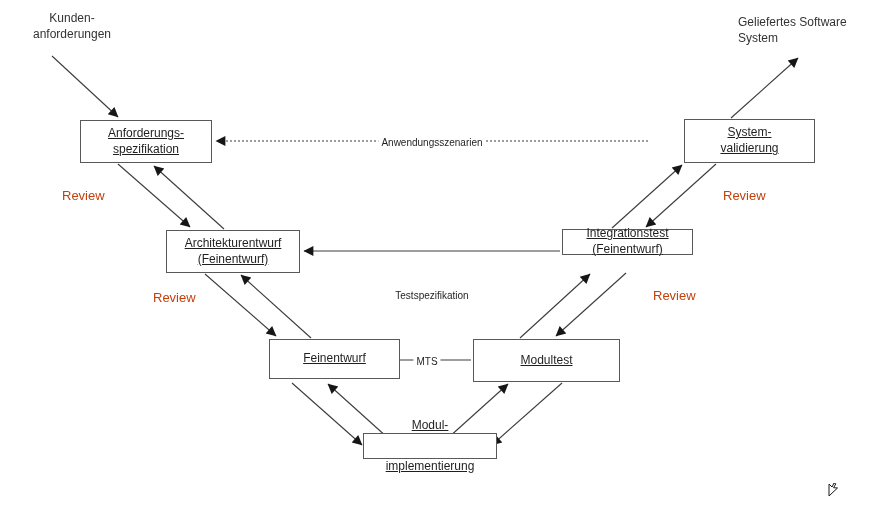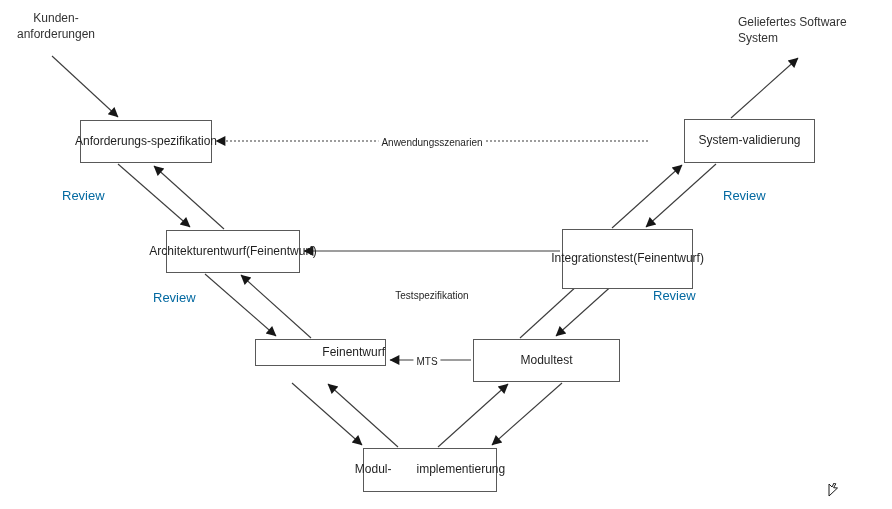--- a/index.html
+++ b/index.html
@@ -3,34 +3,34 @@
 <meta charset="utf-8">
 <style>
   html,body{margin:0;padding:0;background:#fff;}
   .canvas{
     position:relative;width:892px;height:509px;background:#ffffff;
     font-family:"Liberation Sans", sans-serif;overflow:hidden;
   }
   svg.wires{position:absolute;left:0;top:0;width:892px;height:509px;}
   .node{
     position:absolute;background:#ffffff;border:1.5px solid #595959;
-    display:flex;flex-direction:row;align-items:center;justify-content:center;
-    font-size:12px;line-height:1.3;color:#1f1f1f;text-align:center;box-sizing:border-box;
+    display:flex;flex-direction:column;align-items:center;justify-content:center;
+    font-size:12px;line-height:1.3;color:#1f1f1f;text-align:center;box-sizing:border-box;text-decoration:underline;
   }
   #box-requirements-spec     {left:80px;  top:120px; width:132px; height:43px;}
   #box-system-validation     {left:684px; top:119px; width:131px; height:44px;}
   #box-architecture-design   {left:166px; top:230px; width:134px; height:43px;text-align:right;}
-  #box-integration-test      {left:562px; top:229px; width:131px; height:60px;}
-  #box-detailed-design       {left:255px; top:339px; width:131px; height:27px;justify-content:flex-end;}
+  #box-integration-test      {left:562px; top:229px; width:131px; height:26px;}
+  #box-detailed-design       {left:269px; top:339px; width:131px; height:40px;}
   #box-module-test           {left:473px; top:339px; width:147px; height:43px;}
-  #box-module-implementation {left:363px; top:448px; width:134px; height:44px;gap:25px;}
+  #box-module-implementation {left:363px; top:433px; width:134px; height:26px;gap:25px;}
   .floating{position:absolute;color:#333;font-size:12px;line-height:1.35;}
-  #label-customer-requirements{left:4px;  top:10px; width:104px; text-align:center;}
+  #label-customer-requirements{left:20px;  top:10px; width:104px; text-align:center;}
   #label-delivered-system     {left:738px; top:14px; width:138px; text-align:left;}
-  .review{position:absolute;font-size:13px;color:#0369a1;}
+  .review{position:absolute;font-size:13px;color:#c2410c;}
   #review-left-top    {left:62px;  top:188px;}
   #review-left-middle {left:153px; top:290px;}
   #review-right-top   {left:723px; top:188px;}
   #review-right-middle{left:653px; top:288px;}
   .wire-label{
     position:absolute;transform:translate(-50%,-50%);background:#ffffff;
     padding:0 3px;font-size:10px;color:#1f1f1f;white-space:nowrap;
   }
   #wire-label-application-scenarios{left:432px; top:142px;}
   #wire-label-test-specification   {left:432px; top:252px;margin-top:43px;}

